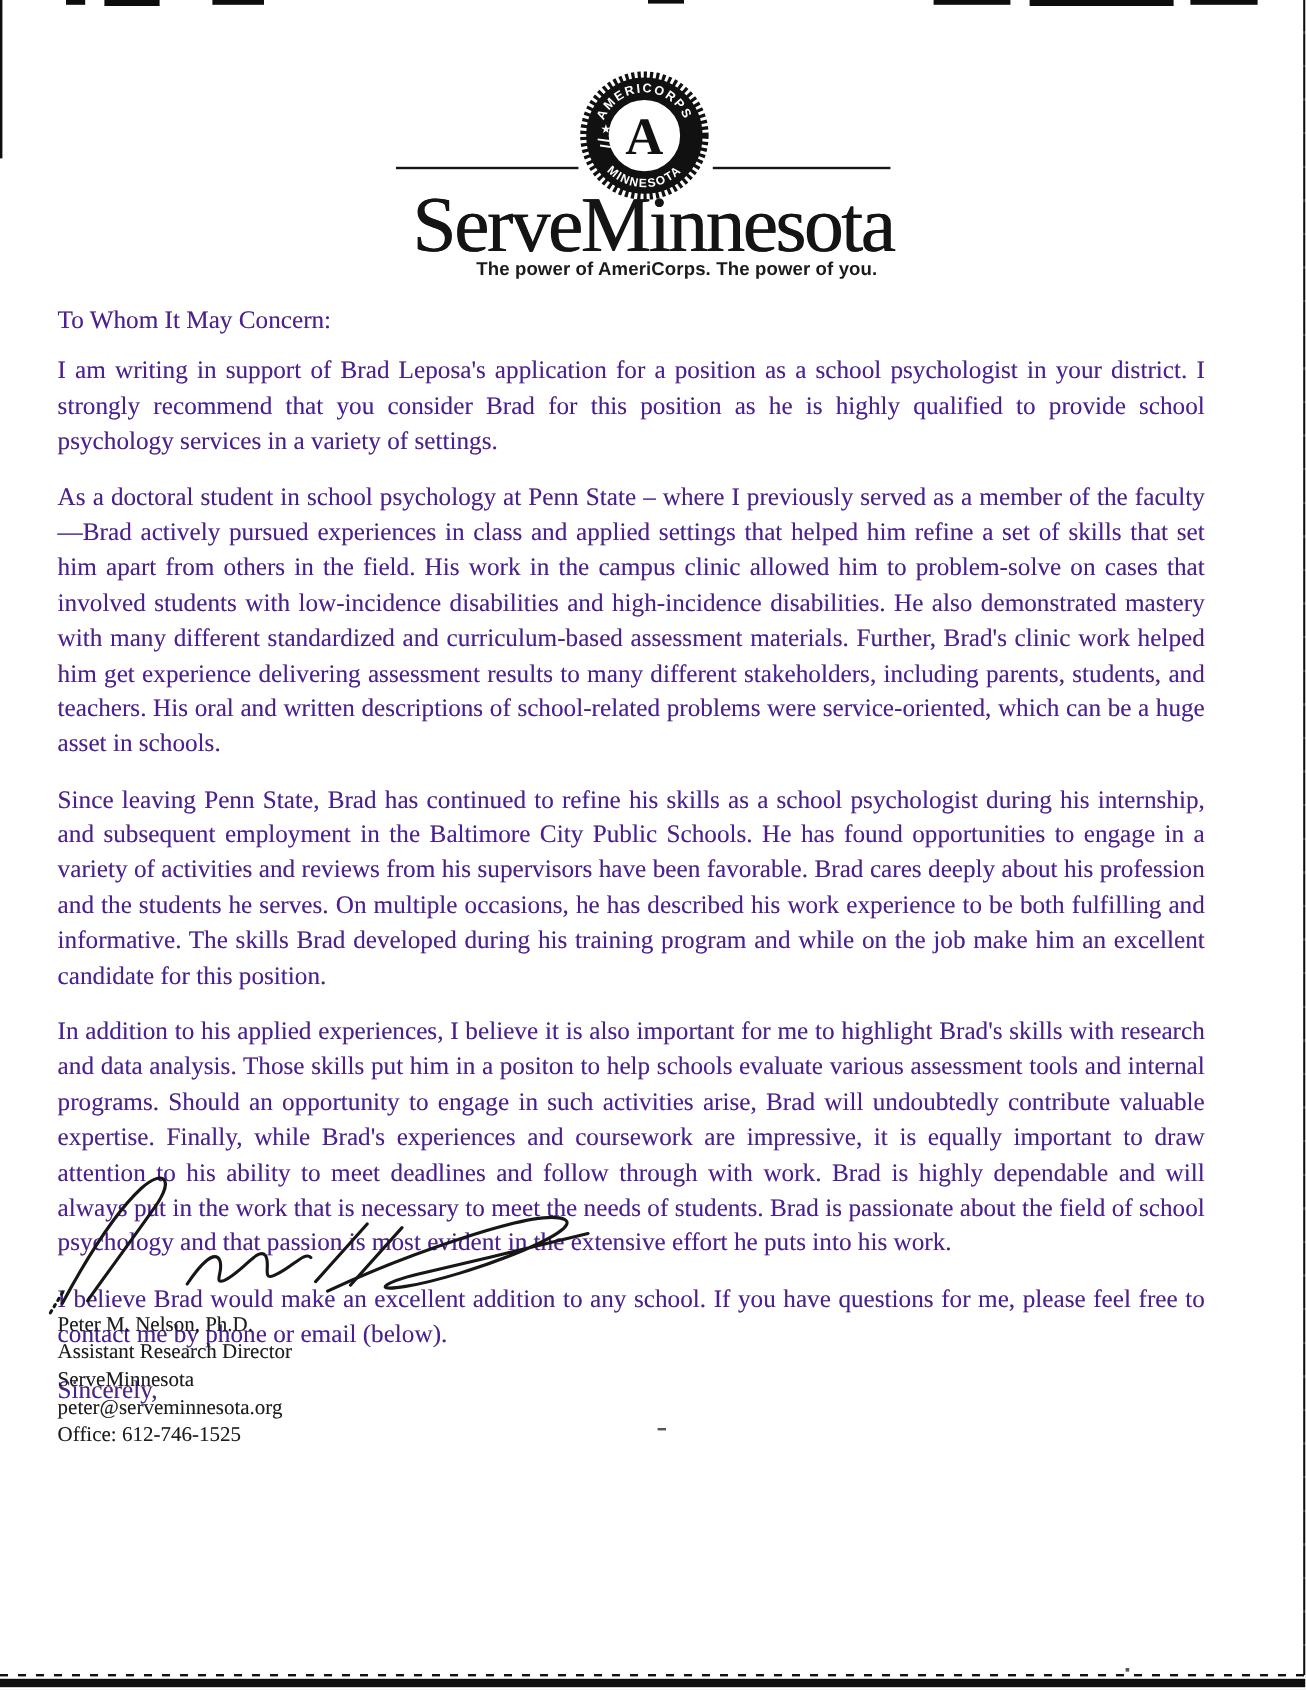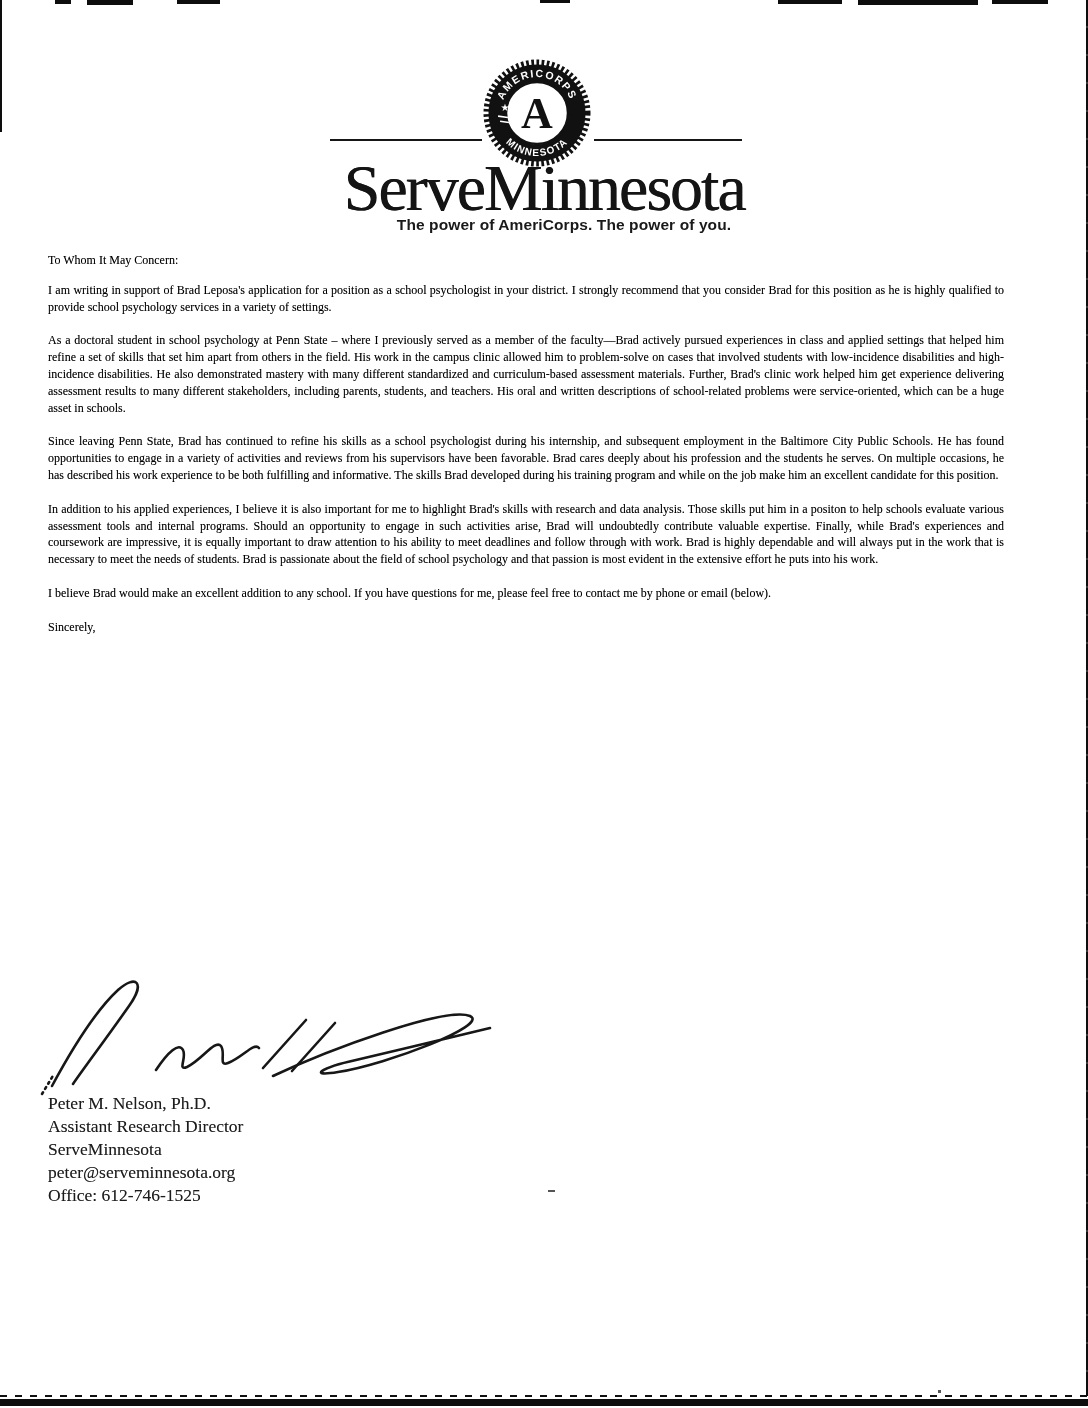--- a/index.html
+++ b/index.html
@@ -29,21 +29,21 @@
     text-shadow:0.5px 0 0 #141414;
   }
   .tagline{
     position:absolute;top:216px;left:0;width:100%;text-align:center;
     font-family:"Liberation Sans", sans-serif;font-weight:bold;font-size:15.5px;
     color:#1a1a1a;letter-spacing:0.1px;padding-left:20px;
   }
   
   .letter-body{
     position:absolute;left:48px;top:252px;width:956px;
-    font-size:12px;line-height:1.4;color:#000000;
+    font-size:21px;line-height:1.4;color:#4c1d95;
     text-shadow:0 0 0.5px rgba(0,0,0,0.35);
   }
   .letter-body p{margin:0 0 17px 0;text-align:justify;}
   .letter-body p.salutation{margin-bottom:13px;text-align:left;}
   .letter-body p.closing{margin-bottom:0;text-align:left;}
   
   .signature{position:absolute;left:38px;top:972px;}
   .sig{fill:none;stroke:#171717;stroke-width:2.6;stroke-linecap:round;}
   .sig-block{
     position:absolute;left:48px;top:1092px;

